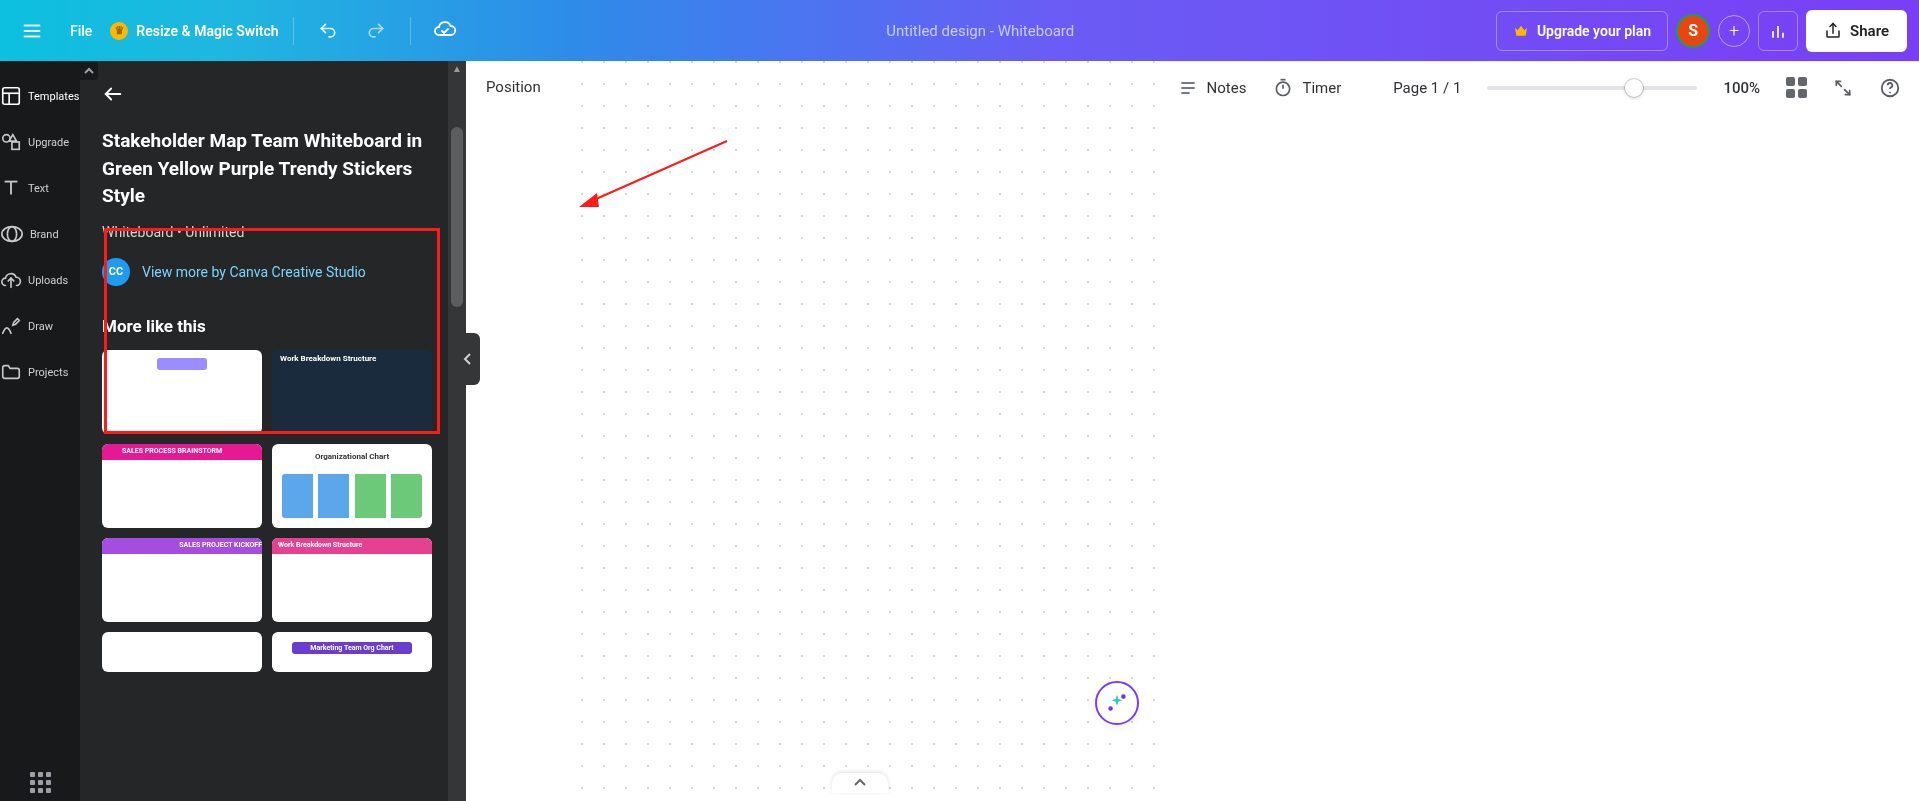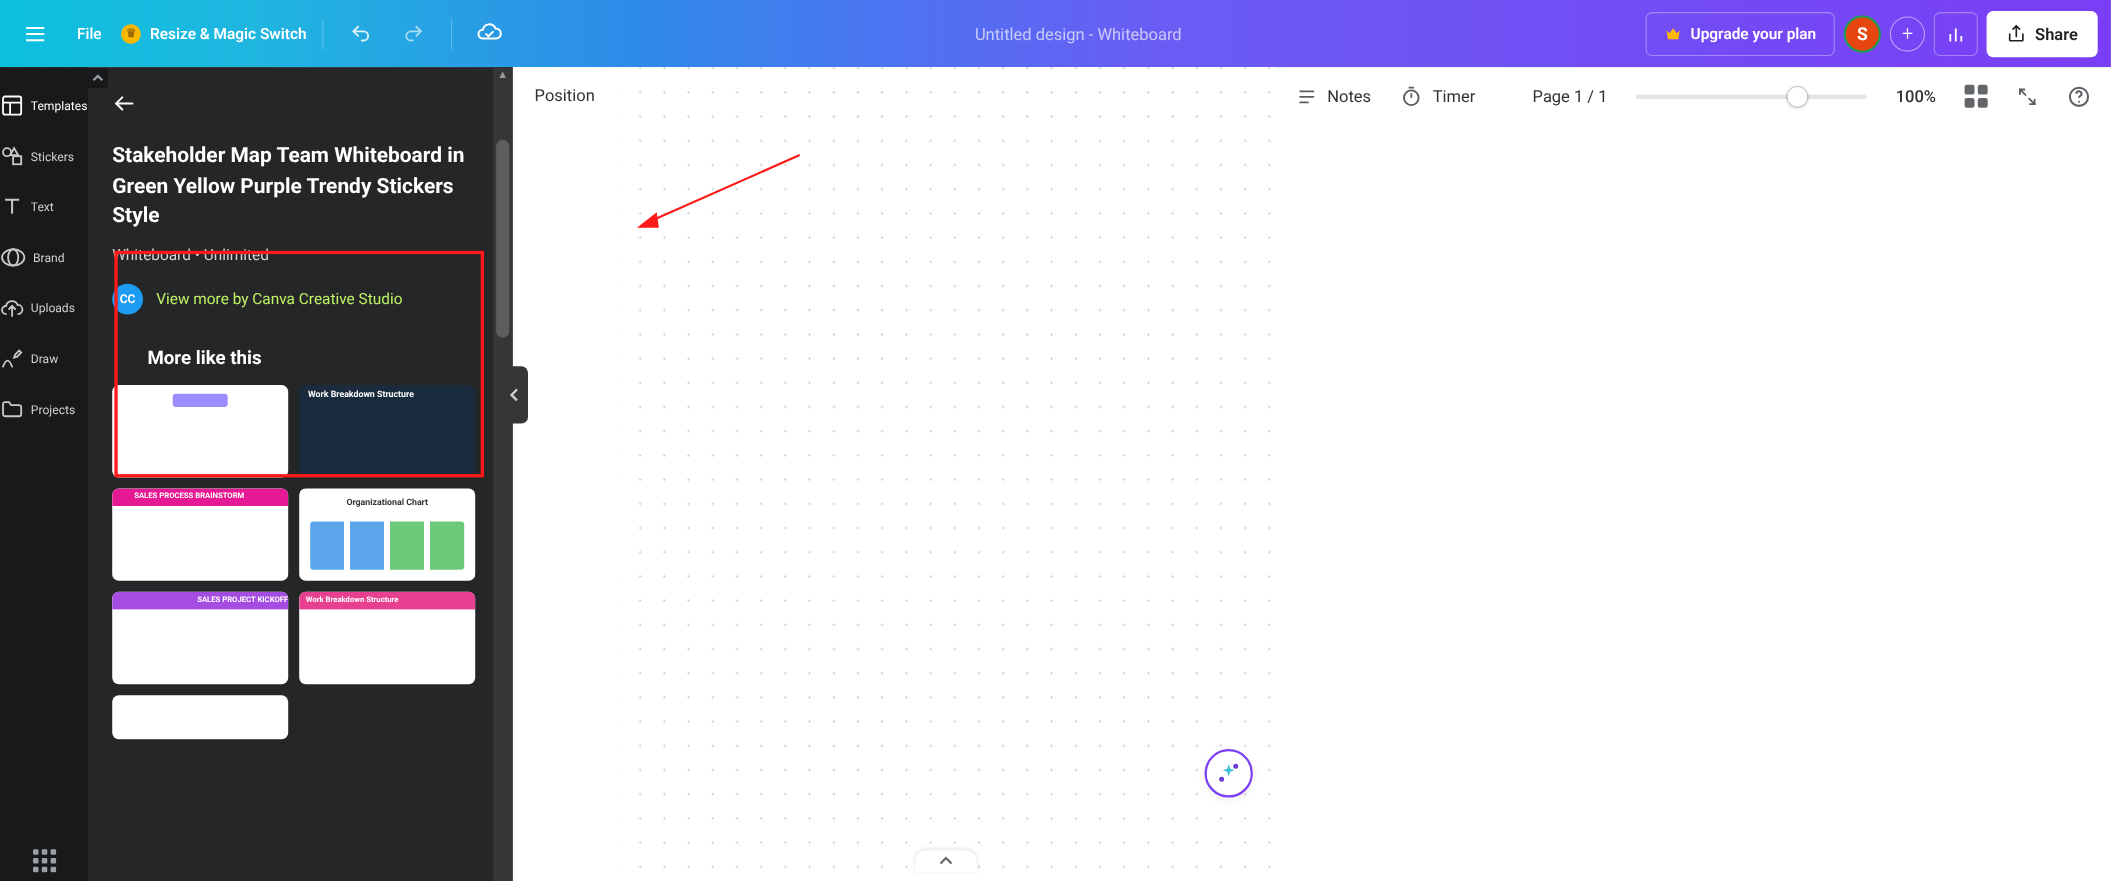--- a/index.html
+++ b/index.html
@@ -62,22 +62,22 @@
   .panel-scroll{position:absolute;top:0;right:0;bottom:0;width:18px;background:#353638;}
   .panel-thumb{position:absolute;right:3px;width:12px;top:66px;height:180px;border-radius:6px;background:#5c5d5f;}
   .panel-scroll .arrow{position:absolute;left:0;right:0;display:flex;justify-content:center;color:#9a9b9d;font-size:10px;}
   .arrow.up{top:2px;}
   .panel-back{padding:22px 0 0 22px;cursor:pointer;}
   .panel-inner{padding:14px 34px 0 22px;position:relative;}
   .tmpl-title{font-size:19px;font-weight:700;line-height:1.45;margin:8px 0 14px 0;}
   .meta{font-size:14px;color:#d6d6d6;margin-bottom:18px;}
   .author{display:flex;align-items:center;gap:12px;margin-bottom:30px;cursor:pointer;}
   .cc{width:28px;height:28px;border-radius:50%;background:#1d9bf0;display:flex;align-items:center;justify-content:center;font-size:11px;font-weight:700;color:#fff;}
-  .author span{font-size:14px;color:#bef264;}
-  .more-like{font-size:17px;font-weight:700;margin-bottom:14px;margin-left:32px;}
+  .author span{font-size:14px;color:#7dd3fc;}
+  .more-like{font-size:17px;font-weight:700;margin-bottom:14px;}
   .thumb-grid{display:grid;grid-template-columns:1fr 1fr;gap:10px;padding-bottom:10px;}
   .thumb{width:100%;height:84px;border-radius:6px;background:#fff;position:relative;overflow:hidden;cursor:pointer;}
   .thumb.t1{background:linear-gradient(#fff,#fff);} 
   .thumb.t2{background:#1a2b3d;}
   .thumb.t3{background:#fff;}
   .thumb.t3::before{content:"";position:absolute;top:0;left:0;right:0;height:16px;background:#e61994;}
   .thumb.t4{background:#fff;}
   .thumb.t5{background:#fff;}
   .thumb.t5::before{content:"";position:absolute;top:0;left:0;right:0;height:16px;background:#a54de0;}
   .thumb.t6{background:#fff;}
@@ -211,21 +211,21 @@
     <span>Templates</span>
   </div>
   <div class="rail-item">
     <div class="rail-ico">
         <svg width="22" height="22" viewBox="0 0 24 24" fill="none" stroke="#c8c8c8" stroke-width="1.8">
           <circle cx="7" cy="8" r="4"></circle>
           <rect x="13" y="12" width="8" height="8"></rect>
           <path d="M14 4l4 7h-8z"></path>
         </svg>
       </div>
-    <span>Stickers</span>
+    <span>Upgrade</span>
   </div>
   <div class="rail-item">
     <div class="rail-ico">
         <svg width="22" height="22" viewBox="0 0 24 24" fill="none" stroke="#c8c8c8" stroke-width="2">
           <line x1="5" y1="5" x2="19" y2="5"></line>
           <line x1="12" y1="5" x2="12" y2="19"></line>
         </svg>
       </div>
     <span>Text</span>
   </div>
@@ -314,20 +314,23 @@
       <div class="thumb t4">
           <div class="thumb-title">Organizational Chart</div>
         </div>
       <div class="thumb t5">
           <div class="thumb-title">SALES PROJECT KICKOFF</div>
         </div>
       <div class="thumb t6">
           <div class="thumb-title">Work Breakdown Structure</div>
         </div>
       <div class="thumb t7" style="height:40px"></div>
+      <div class="thumb t8" style="height:40px">
+          <div class="thumb-title">Marketing Team Org Chart</div>
+        </div>
     </div>
   </div>
   <div class="panel-scroll">
     <div class="arrow up">▲</div>
     <div class="panel-thumb"></div>
   </div>
 </div>
 
 <div class="collapse-tab">
   <svg width="10" height="14" viewBox="0 0 10 14" fill="none" stroke="#d0d0d0" stroke-width="2">

